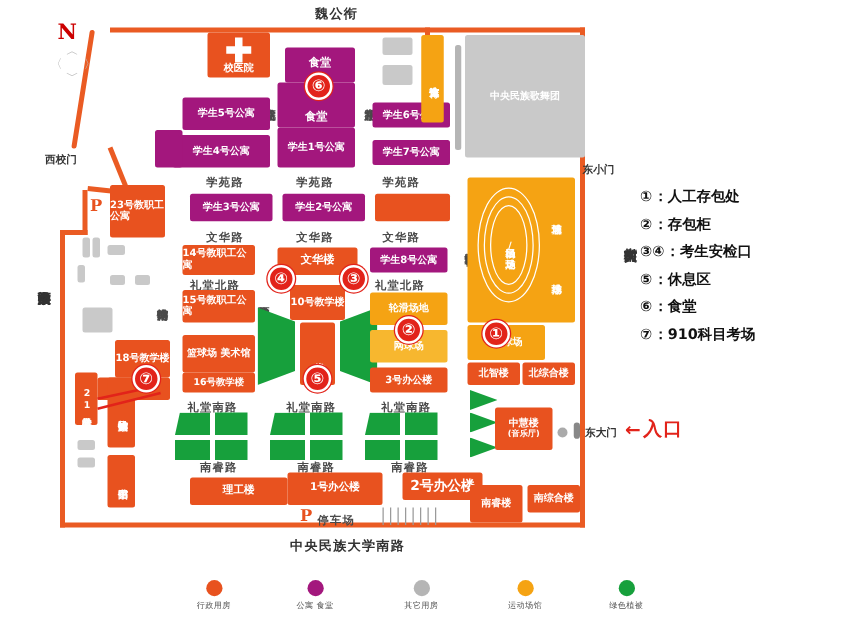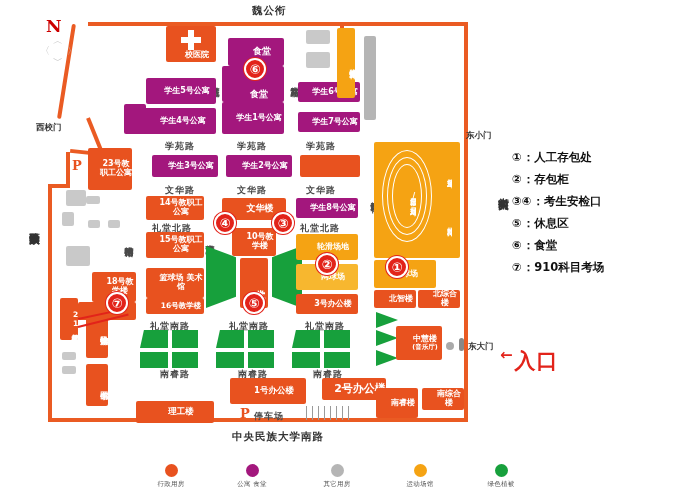--- a/index.html
+++ b/index.html
@@ -8,27 +8,26 @@
     background: #ffffff;
     font-family: "DejaVu Sans", "Liberation Sans", sans-serif;
     overflow: hidden;
   }
   #root { position: relative; width: 680px; height: 496px; }
 
   
   .blk {
     position: absolute;
     display: flex; align-items: center; justify-content: center;
-    text-align: center;
+    text-align: left;
     color: #ffffff;
     line-height: 1.08;
     border-radius: 2px;
     overflow: hidden;
     font-weight: bold;
-    padding-left: 12px;
   }
   .blk.vert { writing-mode: vertical-rl; text-orientation: upright; letter-spacing: 0px; }
 
   
   .c-admin   { background: #e8521f; }   
   .c-dorm    { background: #a3177d; }   
   .c-other   { background: #b5b5b5; }   
   .c-sport   { background: #f5a313; }   
   .c-greylt  { background: #c9c9c9; }
   .c-sportlt { background: #f7b72f; }
@@ -83,21 +82,21 @@
 
   
   #botleg { position: absolute; left: 0; top: 462px; width: 680px; height: 34px; }
   #botleg .item { position: absolute; text-align: center; width: 74px; }
   #botleg .dot { width: 13px; height: 13px; border-radius: 50%; margin: 0 auto 3px; }
   #botleg .lab { font-size: 6.5px; color: #555; letter-spacing: .3px; }
 
   
   #entrance { position: absolute; left: 500px; top: 334px; display: flex; align-items: center; z-index: 45; }
   #entrance .arrow { color: #e2231a; font-size: 15px; font-weight: bold; margin-right: 2px; }
-  #entrance .txt { color: #e2231a; font-size: 21px; font-weight: bold; letter-spacing: 1px; margin-top: 13px; }
+  #entrance .txt { color: #e2231a; font-size: 15px; font-weight: bold; letter-spacing: 1px; }
 
   .gate { position: absolute; font-size: 8.5px; color: #333; font-weight: bold; white-space: nowrap; }
 
   
   .pmark { position: absolute; font-size: 13px; font-weight: bold; color: #e8521f; font-family:"DejaVu Serif", serif; }
 
   
   .cross { position: absolute; z-index: 12; }
   .cross i { position: absolute; background: #fff; display: block; }
 
@@ -203,20 +202,23 @@
     <span>学生6号公寓</span>
   </div>
   <div class="blk c-dorm" style="left:298px;top:112px;width:62px;height:20px;font-size:8px;">
     <span>学生7号公寓</span>
   </div>
 
   <div class="blk c-sport vert" style="left:337px;top:28px;width:18px;height:70px;font-size:8px;">
     <span>逸夫体育馆</span>
   </div>
 
+  <div class="blk c-greylt" style="left:372px;top:28px;width:96px;height:98px;font-size:8px;color:#fff;">
+    <span>中央民族歌舞团</span>
+  </div>
   <div class="blk c-other" style="left:364px;top:36px;width:5px;height:84px;"></div>
 
   <div class="blk c-greylt" style="left:306px;top:30px;width:24px;height:14px;"></div>
   <div class="blk c-greylt" style="left:306px;top:52px;width:24px;height:16px;"></div>
 
   <div class="blk c-dorm" style="left:152px;top:155px;width:66px;height:22px;font-size:8px;">
     <span>学生3号公寓</span>
   </div>
   <div class="blk c-dorm" style="left:226px;top:155px;width:66px;height:22px;font-size:8px;">
     <span>学生2号公寓</span>
@@ -327,21 +329,21 @@
   <div style="position:absolute;left:172px;top:352px;width:26px;height:16px;background:#17a03c;"></div>
   <div style="position:absolute;left:216px;top:352px;width:28px;height:16px;background:#17a03c;"></div>
   <div style="position:absolute;left:248px;top:352px;width:26px;height:16px;background:#17a03c;"></div>
   <div style="position:absolute;left:292px;top:352px;width:28px;height:16px;background:#17a03c;"></div>
   <div style="position:absolute;left:324px;top:352px;width:26px;height:16px;background:#17a03c;"></div>
 
   <div style="position:absolute;left:376px;top:330px;width:22px;height:16px;background:#17a03c;clip-path:polygon(0 0,100% 50%,0 100%);"></div>
   <div style="position:absolute;left:376px;top:350px;width:22px;height:16px;background:#17a03c;clip-path:polygon(0 0,100% 50%,0 100%);"></div>
   <div style="position:absolute;left:376px;top:312px;width:22px;height:16px;background:#17a03c;clip-path:polygon(0 0,100% 50%,0 100%);"></div>
 
-  <div class="blk c-admin" style="left:136px;top:382px;width:78px;height:22px;font-size:8.5px;margin-top:19px;">
+  <div class="blk c-admin" style="left:152px;top:382px;width:78px;height:22px;font-size:8.5px;">
     <span>理工楼</span>
   </div>
   <div class="blk c-admin" style="left:230px;top:378px;width:76px;height:26px;font-size:8.5px;">
     <span>1号办公楼</span>
   </div>
   <div class="blk c-admin" style="left:322px;top:378px;width:64px;height:22px;font-size:11px;">
     <span>2号办公楼</span>
   </div>
   <div class="blk c-admin" style="left:396px;top:326px;width:46px;height:34px;font-size:8px;flex-direction:column;">
     <span>中慧楼</span>

